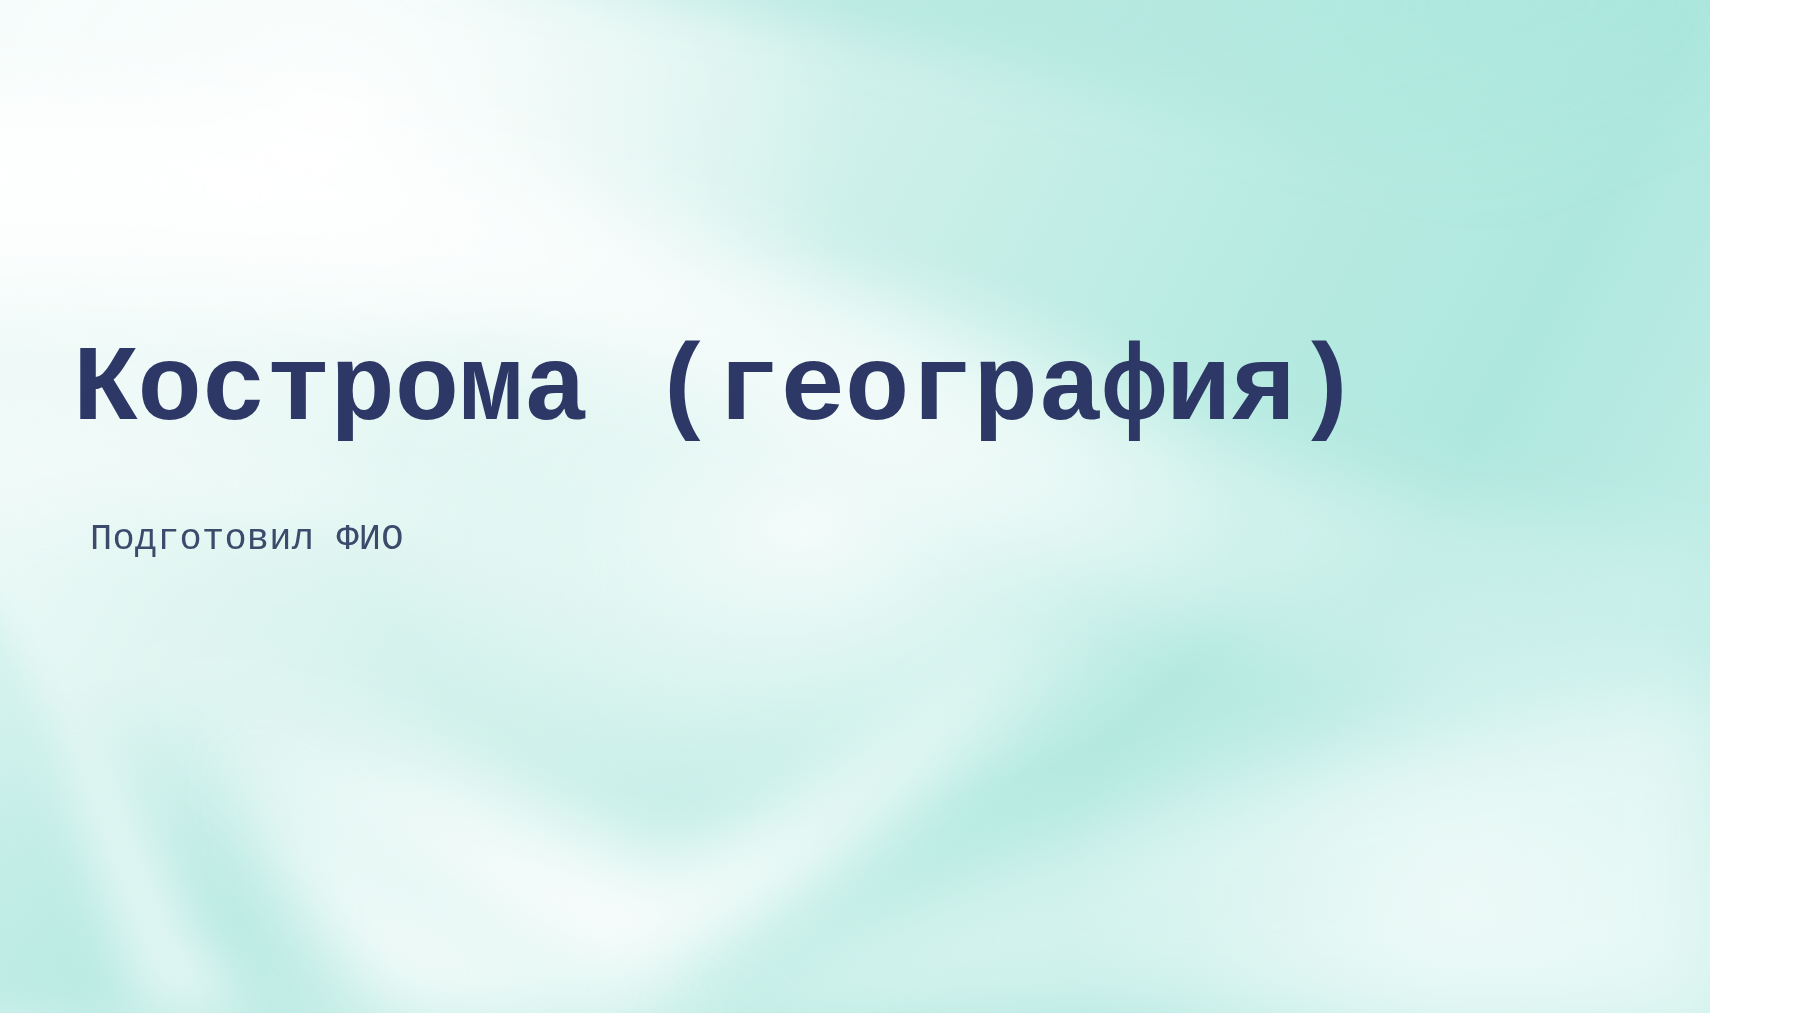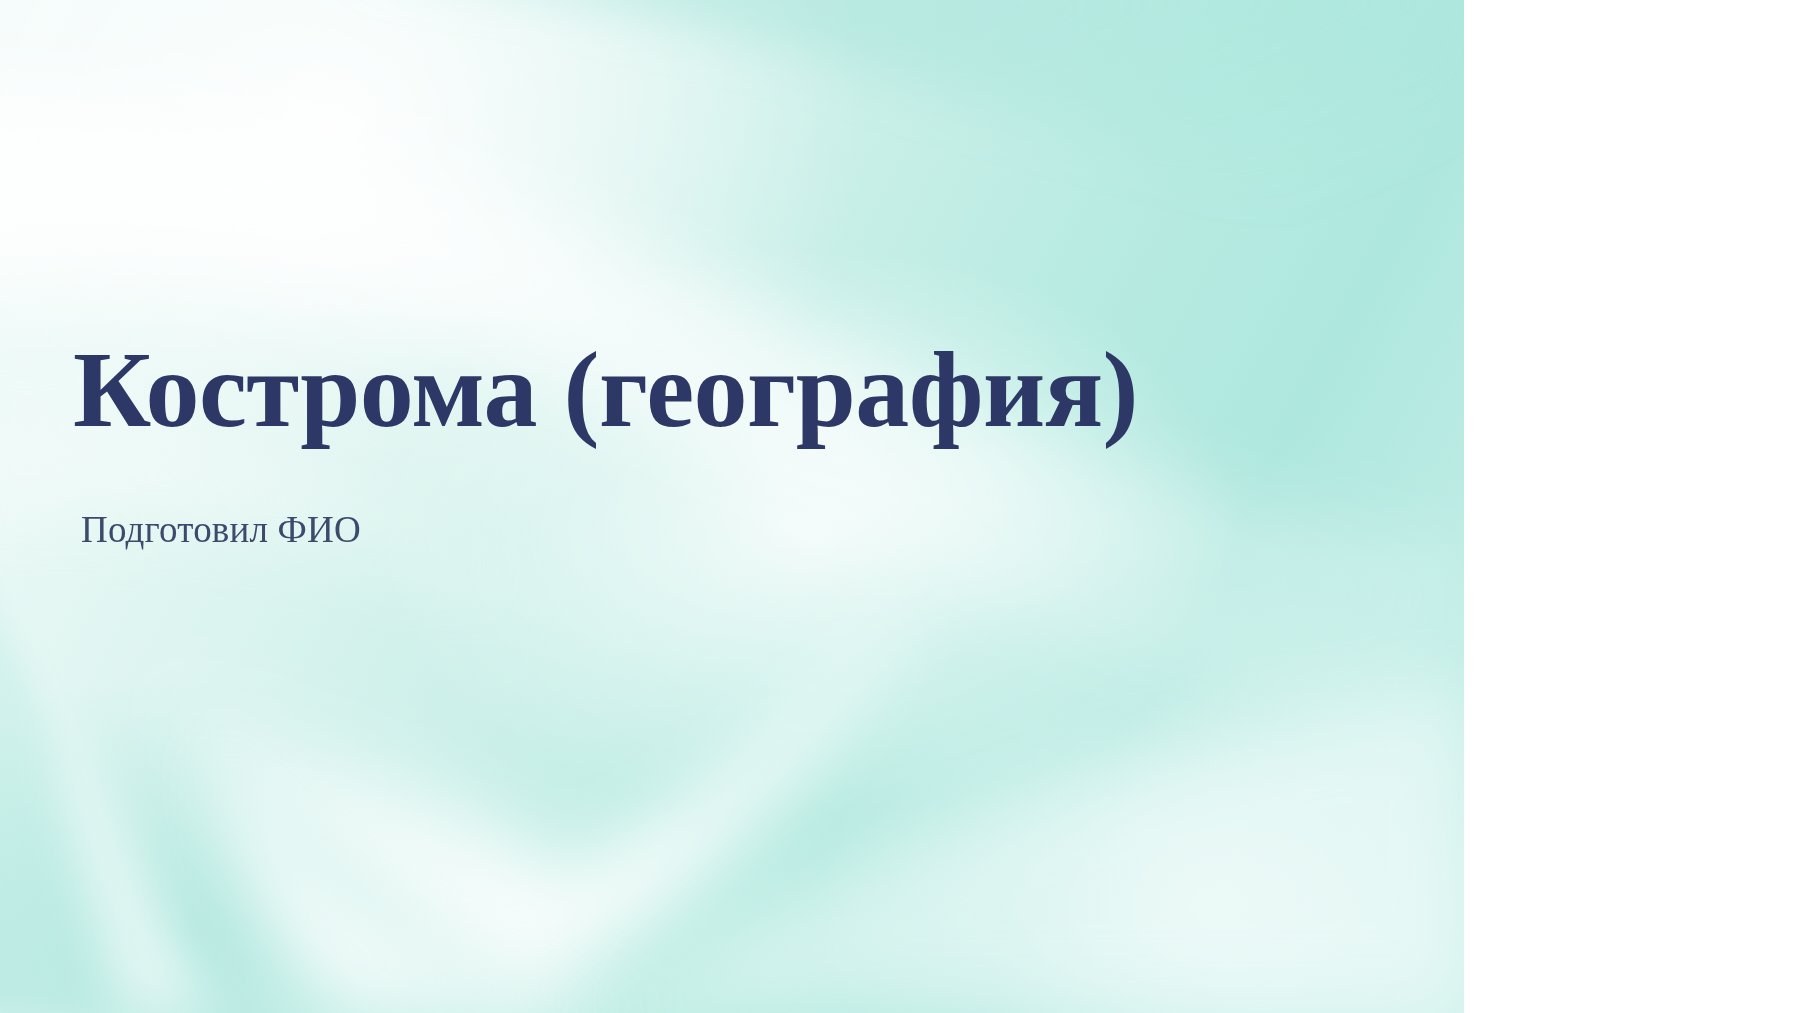--- a/index.html
+++ b/index.html
@@ -4,24 +4,24 @@
 <title>Slide</title>
 <style>
   html, body {
     margin: 0;
     padding: 0;
     background: #ffffff;
   }
 
   #slide {
     position: relative;
-    width: 1464px;
+    width: 1710px;
     height: 1013px;
     overflow: hidden;
-    font-family: Liberation Serif, serif;
+    font-family: Liberation Mono, monospace;
     
     background:
       linear-gradient(118deg,
         #f2fbf9 0%,
         #e8f8f5 14%,
         #d9f3ee 30%,
         #c9efe8 46%,
         #b8ebe2 62%,
         #aee7de 76%,
         #bdecE5 88%,
@@ -82,21 +82,21 @@
     margin: 0;
     font-size: 108px;
     line-height: 1.12;
     font-weight: 700;
     letter-spacing: -0.5px;
     color: #2e3866;
     white-space: nowrap;
   }
 
   .slide-subtitle {
-    margin: 8px;
+    margin: 17px;
     padding-top: 48px;
     font-size: 37px;
     line-height: 1.25;
     font-weight: 400;
     letter-spacing: 0.2px;
     color: #3c4a6b;
   }
 </style>
 </head>
 <body>

